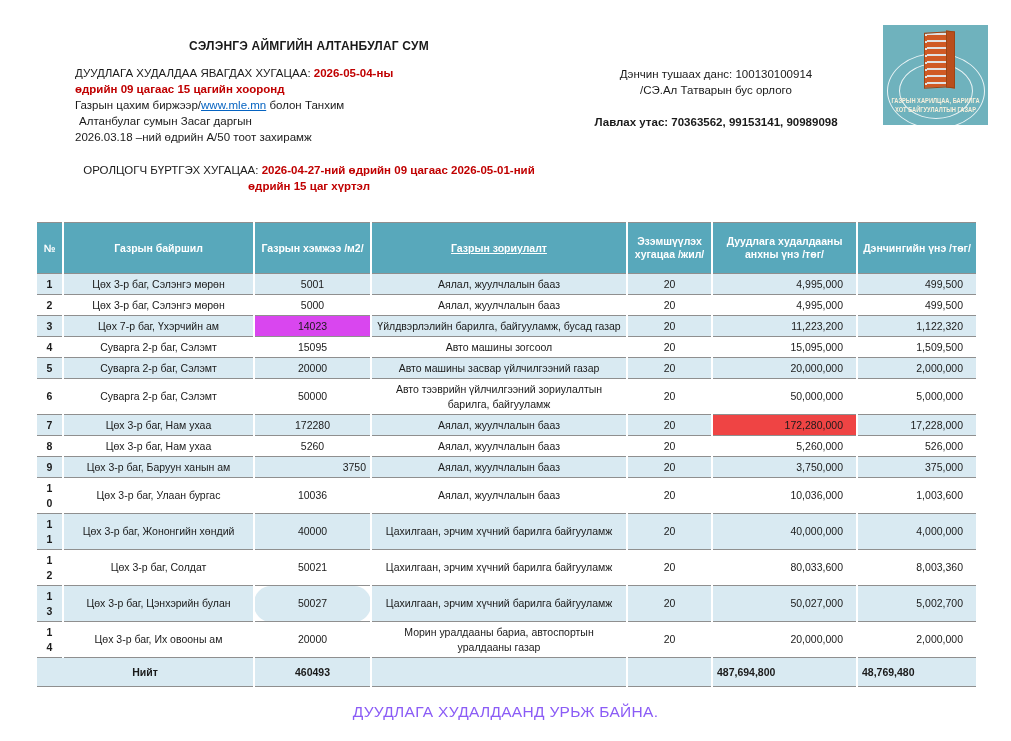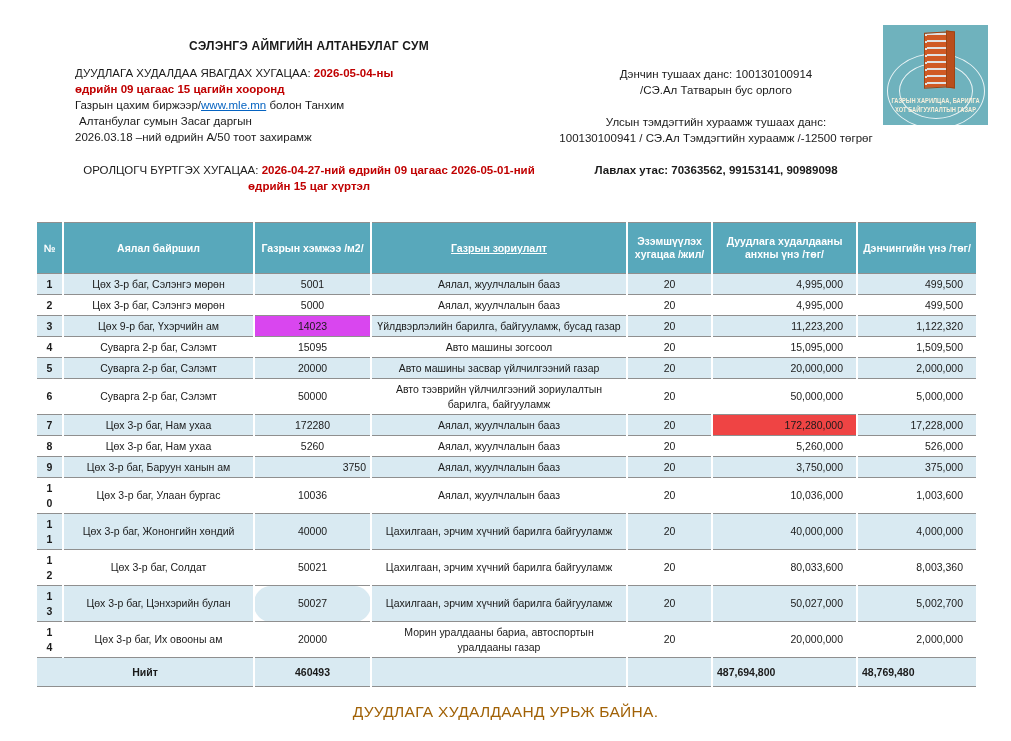--- a/index.html
+++ b/index.html
@@ -39,21 +39,21 @@
         border-top:1px solid #8f8f8f;border-bottom:1px solid #8f8f8f;
         vertical-align:middle;text-align:center;}
   thead th{height:46px;color:#ffffff;font-weight:bold;line-height:13px;padding:2px 3px;}
   tbody td{padding:2.5px 4px;line-height:15px;background:#ffffff;}
   td.num{font-weight:bold;word-break:break-all;padding:2.5px 7px;}
   td.price,td.deposit{text-align:right;padding-right:13px;}
   tfoot td{font-weight:bold;height:24px;padding:2px 4px;}
   tfoot td.price,tfoot td.deposit{text-align:left;padding-right:13px;}
   
   .footer-line{position:absolute;left:0;top:703px;width:100%;text-align:center;
-       font-size:15.5px;letter-spacing:.3px;color:#a16207;}
+       font-size:15.5px;letter-spacing:.3px;color:#8b5cf6;}
 </style>
 </head>
 <body>
 
 <div class="doc">
 
   <div class="left-block">
     <div class="doc-title">СЭЛЭНГЭ АЙМГИЙН АЛТАНБУЛАГ СУМ</div>
     <div>
       <span>ДУУДЛАГА ХУДАЛДАА ЯВАГДАХ ХУГАЦАА:</span>
@@ -69,24 +69,20 @@
 
   <div class="reg-block">
     <span>ОРОЛЦОГЧ БҮРТГЭХ ХУГАЦАА:</span>
     <span class="red">2026-04-27-ний өдрийн 09 цагаас 2026-05-01-ний өдрийн 15 цаг хүртэл</span>
   </div>
 
   <div class="right-block">
     <div class="grp">
       <div>Дэнчин тушаах данс: 100130100914</div>
       <div>/СЭ.Ал Татварын бус орлого</div>
-    </div>
-    <div class="grp">
-      <div>Улсын тэмдэгтийн хураамж тушаах данс:</div>
-      <div>100130100941 / СЭ.Ал Тэмдэгтийн хураамж /-12500 төгрөг</div>
     </div>
     <div class="contact">Лавлах утас: 70363562, 99153141, 90989098</div>
   </div>
 
   <div class="logo">
     <div class="sq" style="background: rgb(111, 178, 189);"></div>
     <div class="arc arc1"></div>
     <div class="arc arc2"></div>
     <div class="bld"></div>
     <div class="bld-side"></div>
@@ -103,21 +99,21 @@
           <col style="width:191px">
           <col style="width:117px">
         <col style="width:256px">
           <col style="width:85px">
           <col style="width:145px">
           <col style="width:120px">
       </colgroup>
       <thead>
         <tr>
           <th style="background: rgb(88, 168, 187);">№</th>
-          <th style="background: rgb(88, 168, 187);">Аялал байршил</th>
+          <th style="background: rgb(88, 168, 187);">Газрын байршил</th>
           <th style="background: rgb(88, 168, 187);">Газрын хэмжээ /м2/</th>
           <th style="background: rgb(88, 168, 187); text-decoration: underline;">Газрын зориулалт</th>
           <th style="background: rgb(88, 168, 187);">Эзэмшүүлэх хугацаа /жил/</th>
           <th style="background: rgb(88, 168, 187);">Дуудлага худалдааны анхны үнэ /төг/</th>
           <th style="background: rgb(88, 168, 187);">Дэнчингийн үнэ /төг/</th>
         </tr>
       </thead>
       <tbody>
           <tr>
     <td class="num" style="background: rgb(217, 234, 242);">1</td>
@@ -132,21 +128,21 @@
     <td class="num">2</td>
     <td>Цөх 3-р баг, Сэлэнгэ мөрөн</td>
     <td>5000</td>
     <td>Аялал, жуулчлалын бааз</td>
     <td>20</td>
     <td class="price">4,995,000</td>
     <td class="deposit">499,500</td>
   </tr>
           <tr>
     <td class="num" style="background: rgb(217, 234, 242);">3</td>
-    <td style="background: rgb(217, 234, 242);">Цөх 9-р баг, Үхэрчийн ам</td>
+    <td style="background: rgb(217, 234, 242);">Цөх 7-р баг, Үхэрчийн ам</td>
     <td style="background: #d946ef; text-align: center;">14023</td>
     <td style="background: rgb(217, 234, 242);">Үйлдвэрлэлийн барилга, байгууламж, бусад газар</td>
     <td style="background: rgb(217, 234, 242);">20</td>
     <td class="price" style="background: rgb(217, 234, 242);">11,223,200</td>
     <td class="deposit" style="background: rgb(217, 234, 242);">1,122,320</td>
   </tr>
           <tr>
     <td class="num">4</td>
     <td>Суварга 2-р баг, Сэлэмт</td>
     <td>15095</td>

